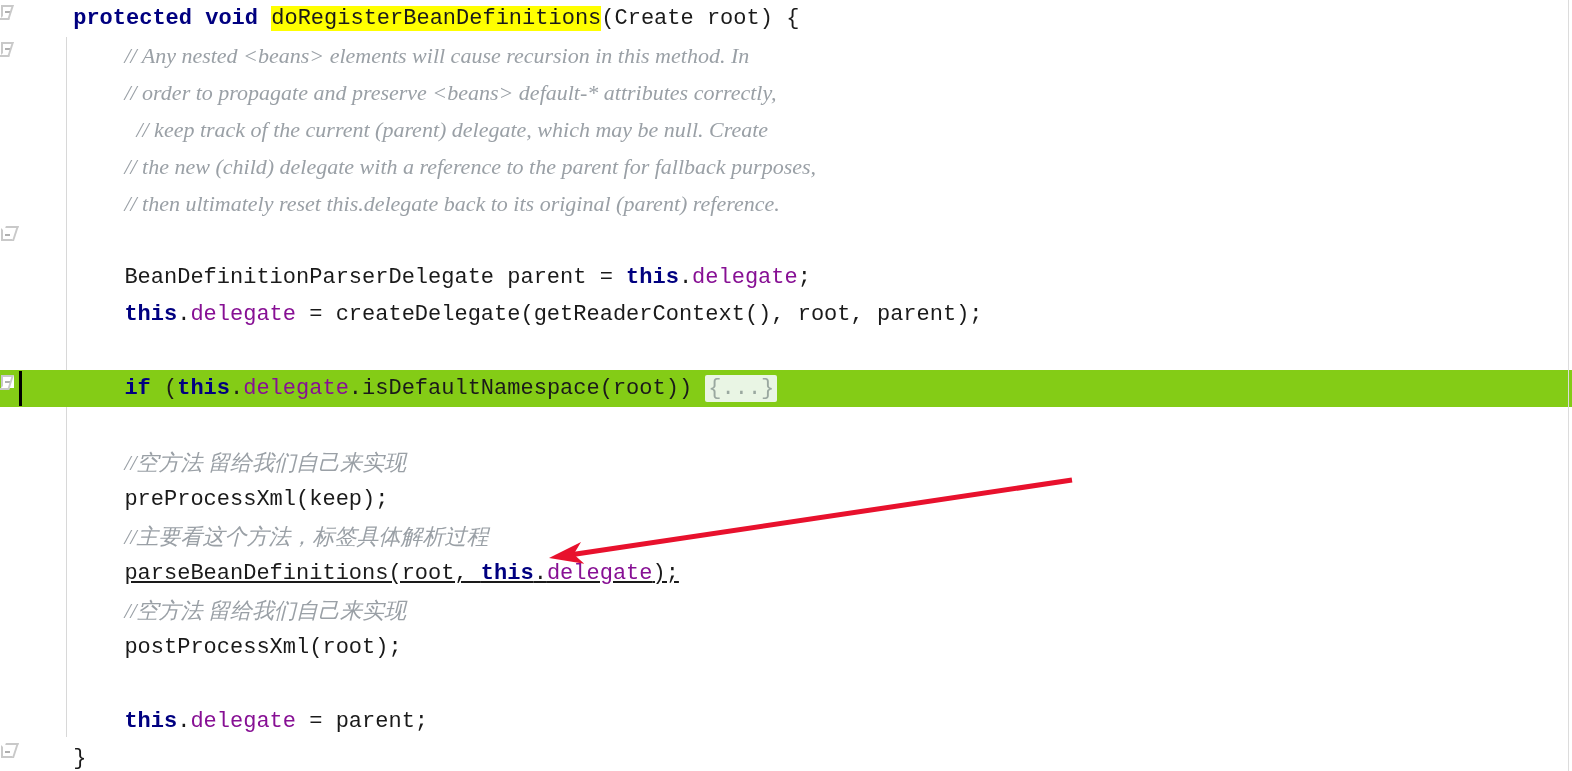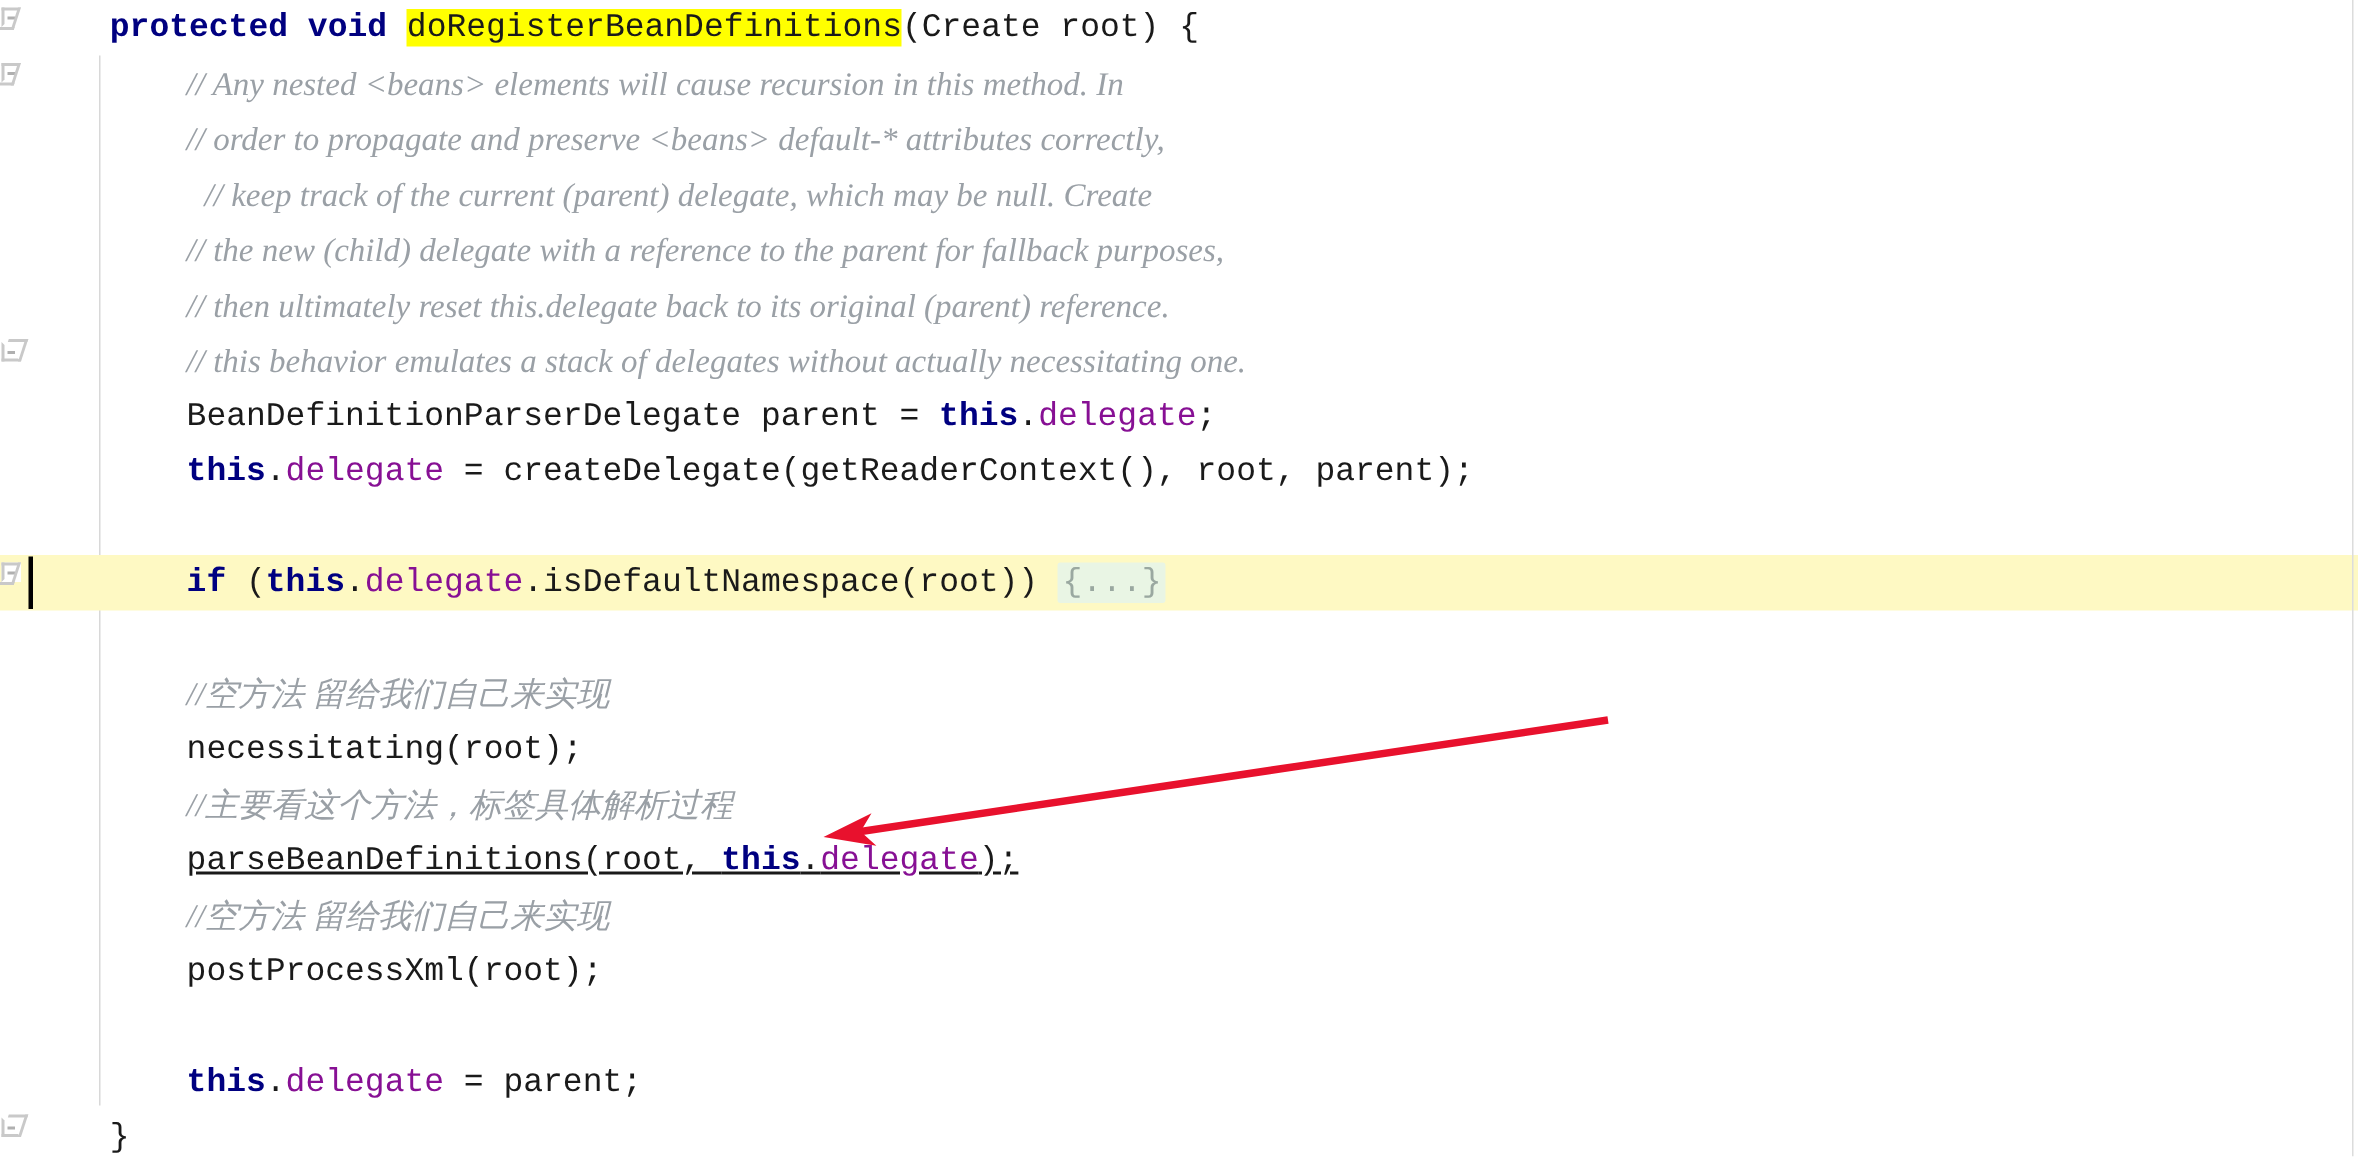--- a/index.html
+++ b/index.html
@@ -111,21 +111,21 @@
     white-space: pre;
     font-size: 22px;
     font-family: "Liberation Mono", "DejaVu Sans Mono", monospace;
     color: #1a1a1a;
     padding-left: 22px;
     box-sizing: border-box;
   }
   .line .txt { display: inline; }
 
   .line.current {
-    background: #fef9c3;
+    background: #84cc16;
   }
 
   
   .indent-guide {
     position: absolute;
     left: 66px;
     top: 37px;
     width: 1px;
     height: 700px;
     background: #d8d8d8;
@@ -186,28 +186,27 @@
 
   <div class="indent-guide"></div>
 
   <div class="code" id="code-area">
       <div class="line" style="top: 0px;"><span style="display: inline-block; width: 51.2px;"></span><span class="kw txt">protected</span><span class="ident txt"> </span><span class="kw txt">void</span><span class="ident txt"> </span><span class="hl-yellow txt">doRegisterBeanDefinitions</span><span class="ident txt">(Create root) {</span></div>
       <div class="line" style="top: 37px;"><span style="display: inline-block; width: 102.4px;"></span><span class="comment txt">// Any nested &lt;beans&gt; elements will cause recursion in this method. In</span></div>
       <div class="line" style="top: 74px;"><span style="display: inline-block; width: 102.4px;"></span><span class="comment txt">// order to propagate and preserve &lt;beans&gt; default-* attributes correctly,</span></div>
       <div class="line" style="top: 111px; padding-left: 34px;"><span style="display: inline-block; width: 102.4px;"></span><span class="comment txt">// keep track of the current (parent) delegate, which may be null. Create</span></div>
       <div class="line" style="top: 148px;"><span style="display: inline-block; width: 102.4px;"></span><span class="comment txt">// the new (child) delegate with a reference to the parent for fallback purposes,</span></div>
       <div class="line" style="top: 185px;"><span style="display: inline-block; width: 102.4px;"></span><span class="comment txt">// then ultimately reset this.delegate back to its original (parent) reference.</span></div>
-      <div class="line" style="top: 222px;"><span style="display: inline-block; width: 102.4px;"></span><span class="comment txt">// this behavior emulates a stack of delegates without actually necessitating one.</span></div>
       <div class="line" style="top: 259px;"><span style="display: inline-block; width: 102.4px;"></span><span class="ident txt">BeanDefinitionParserDelegate parent = </span><span class="kw txt">this</span><span class="ident txt">.</span><span class="field txt">delegate</span><span class="ident txt">;</span></div>
       <div class="line" style="top: 296px;"><span style="display: inline-block; width: 102.4px;"></span><span class="kw txt">this</span><span class="ident txt">.</span><span class="field txt">delegate</span><span class="ident txt"> = createDelegate(getReaderContext(), root, parent);</span></div>
       <div class="line" style="top: 333px;"><span style="display: inline-block; width: 0px;"></span><span class="ident txt"></span></div>
       <div class="line current" style="top: 370px;"><span style="display: inline-block; width: 102.4px;"></span><span class="kw txt">if</span><span class="ident txt"> (</span><span class="kw txt">this</span><span class="ident txt">.</span><span class="field txt">delegate</span><span class="ident txt">.isDefaultNamespace(root)) </span><span class="fold-badge txt">{...}</span></div>
       <div class="line" style="top: 407px;"><span style="display: inline-block; width: 0px;"></span><span class="ident txt"></span></div>
       <div class="line" style="top: 444px;"><span style="display: inline-block; width: 102.4px;"></span><span class="comment-cn txt">//空方法 留给我们自己来实现</span></div>
-      <div class="line" style="top: 481px;"><span style="display: inline-block; width: 102.4px;"></span><span class="ident txt">necessitating(root);</span></div>
+      <div class="line" style="top: 481px;"><span style="display: inline-block; width: 102.4px;"></span><span class="ident txt">preProcessXml(keep);</span></div>
       <div class="line" style="top: 518px;"><span style="display: inline-block; width: 102.4px;"></span><span class="comment-cn txt">//主要看这个方法，标签具体解析过程</span></div>
       <div class="line" style="top: 555px; text-decoration: underline;"><span style="display: inline-block; width: 102.4px;"></span><span class="ident txt">parseBeanDefinitions(root, </span><span class="kw txt">this</span><span class="ident txt">.</span><span class="field txt">delegate</span><span class="ident txt">);</span></div>
       <div class="line" style="top: 592px;"><span style="display: inline-block; width: 102.4px;"></span><span class="comment-cn txt">//空方法 留给我们自己来实现</span></div>
       <div class="line" style="top: 629px;"><span style="display: inline-block; width: 102.4px;"></span><span class="ident txt">postProcessXml(root);</span></div>
       <div class="line" style="top: 666px;"><span style="display: inline-block; width: 0px;"></span><span class="ident txt"></span></div>
       <div class="line" style="top: 703px;"><span style="display: inline-block; width: 102.4px;"></span><span class="kw txt">this</span><span class="ident txt">.</span><span class="field txt">delegate</span><span class="ident txt"> = parent;</span></div>
       <div class="line" style="top: 740px;"><span style="display: inline-block; width: 51.2px;"></span><span class="ident txt">}</span></div>
     </div>
 
   <div class="gutter" id="gutter">

